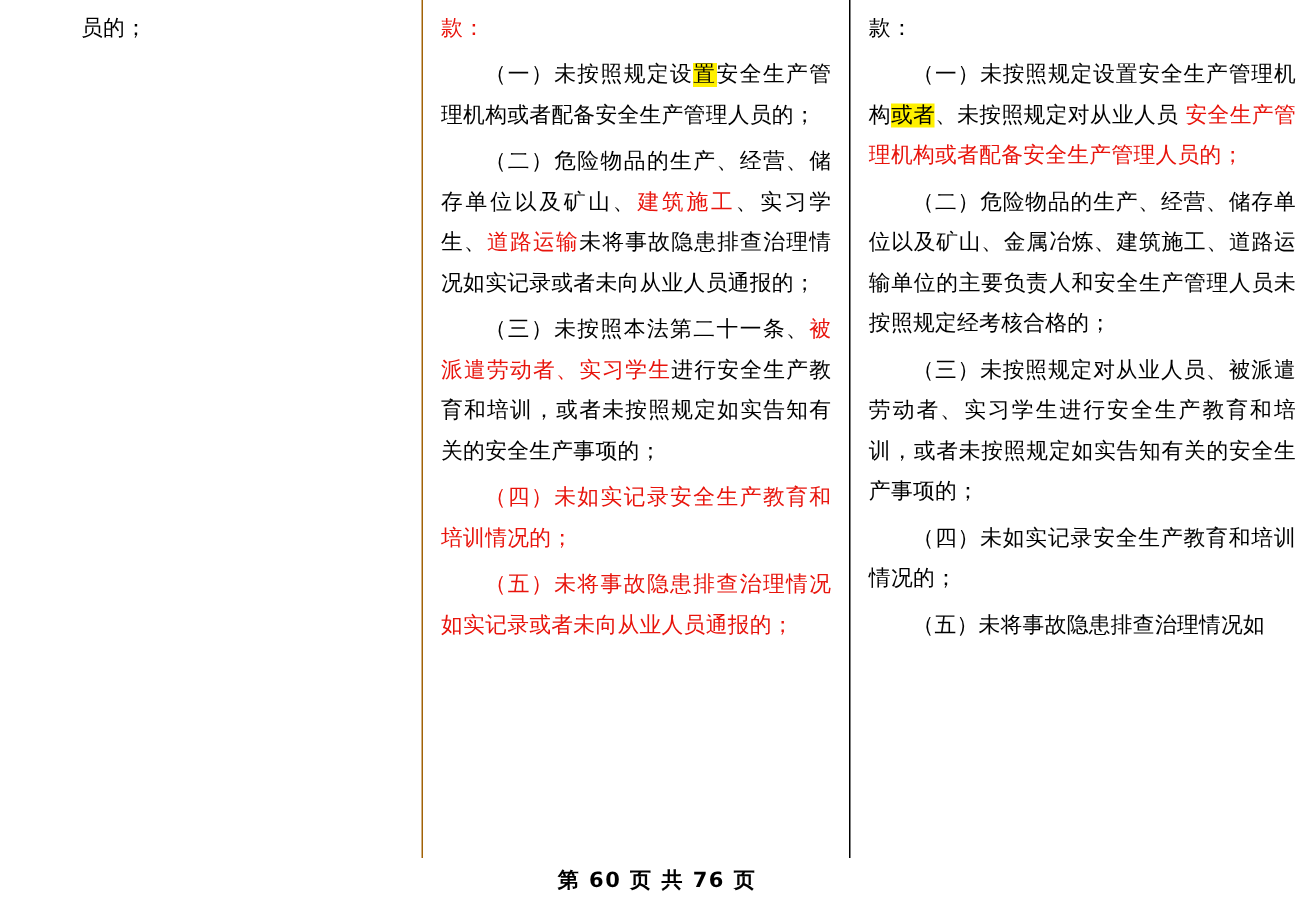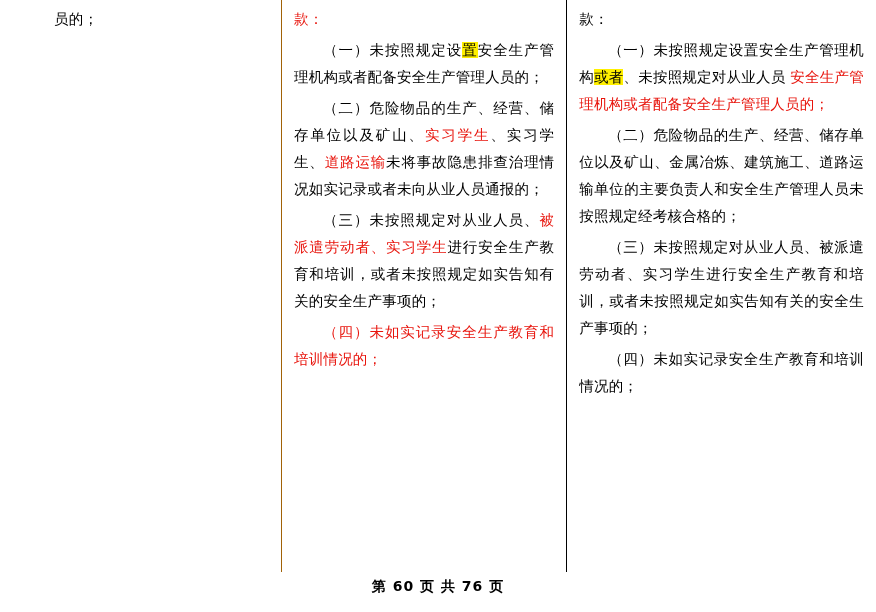--- a/index.html
+++ b/index.html
@@ -75,26 +75,28 @@
 <body>
 
 <div class="page">
   <div class="table">
     <div class="col col-1">
         <p class=""><span>员的；</span></p>
       </div>
     <div class="col col-2">
         <p class=""><span class="red">款：</span></p>
         <p class="indent"><span>（一）未按照规定设</span><span class="hl">置</span><span>安全生产管理机构或者配备安全生产管理人员的；</span></p>
-        <p class="indent"><span>（二）危险物品的生产、经营、储存单位以及矿山、</span><span class="red">实习学生</span><span>、实习学生、</span><span class="red">道路运输</span><span>未将事故隐患排查治理情况如实记录或者未向从业人员通报的；</span></p>
-        <p class="indent"><span>（三）未按照规定对从业人员、</span><span class="red">被派遣劳动者、实习学生</span><span>进行安全生产教育和培训，或者未按照规定如实告知有关的安全生产事项的；</span></p>
+        <p class="indent"><span>（二）危险物品的生产、经营、储存单位以及矿山、</span><span class="red">建筑施工</span><span>、实习学生、</span><span class="red">道路运输</span><span>未将事故隐患排查治理情况如实记录或者未向从业人员通报的；</span></p>
+        <p class="indent"><span>（三）未按照本法第二十一条、</span><span class="red">被派遣劳动者、实习学生</span><span>进行安全生产教育和培训，或者未按照规定如实告知有关的安全生产事项的；</span></p>
         <p class="indent"><span class="red">（四）未如实记录安全生产教育和培训情况的；</span></p>
+        <p class="indent"><span class="red">（五）未将事故隐患排查治理情况如实记录或者未向从业人员通报的；</span></p>
       </div>
     <div class="col col-3">
         <p class=""><span>款：</span></p>
         <p class="indent"><span>（一）未按照规定设置安全生产管理机构</span><span class="hl">或者</span><span>、未按照规定对从业人员 </span><span class="red">安全生产管理机构或者配备安全生产管理人员的；</span></p>
         <p class="indent"><span>（二）危险物品的生产、经营、储存单位以及矿山、金属冶炼、建筑施工、道路运输单位的主要负责人和安全生产管理人员未按照规定经考核合格的；</span></p>
         <p class="indent"><span>（三）未按照规定对从业人员、被派遣劳动者、实习学生进行安全生产教育和培训，或者未按照规定如实告知有关的安全生产事项的；</span></p>
         <p class="indent"><span>（四）未如实记录安全生产教育和培训情况的；</span></p>
+        <p class="indent"><span>（五）未将事故隐患排查治理情况如</span></p>
       </div>
   </div>
   <div class="footer">第 60 页 共 76 页</div>
 </div>
 
 </body></html>

